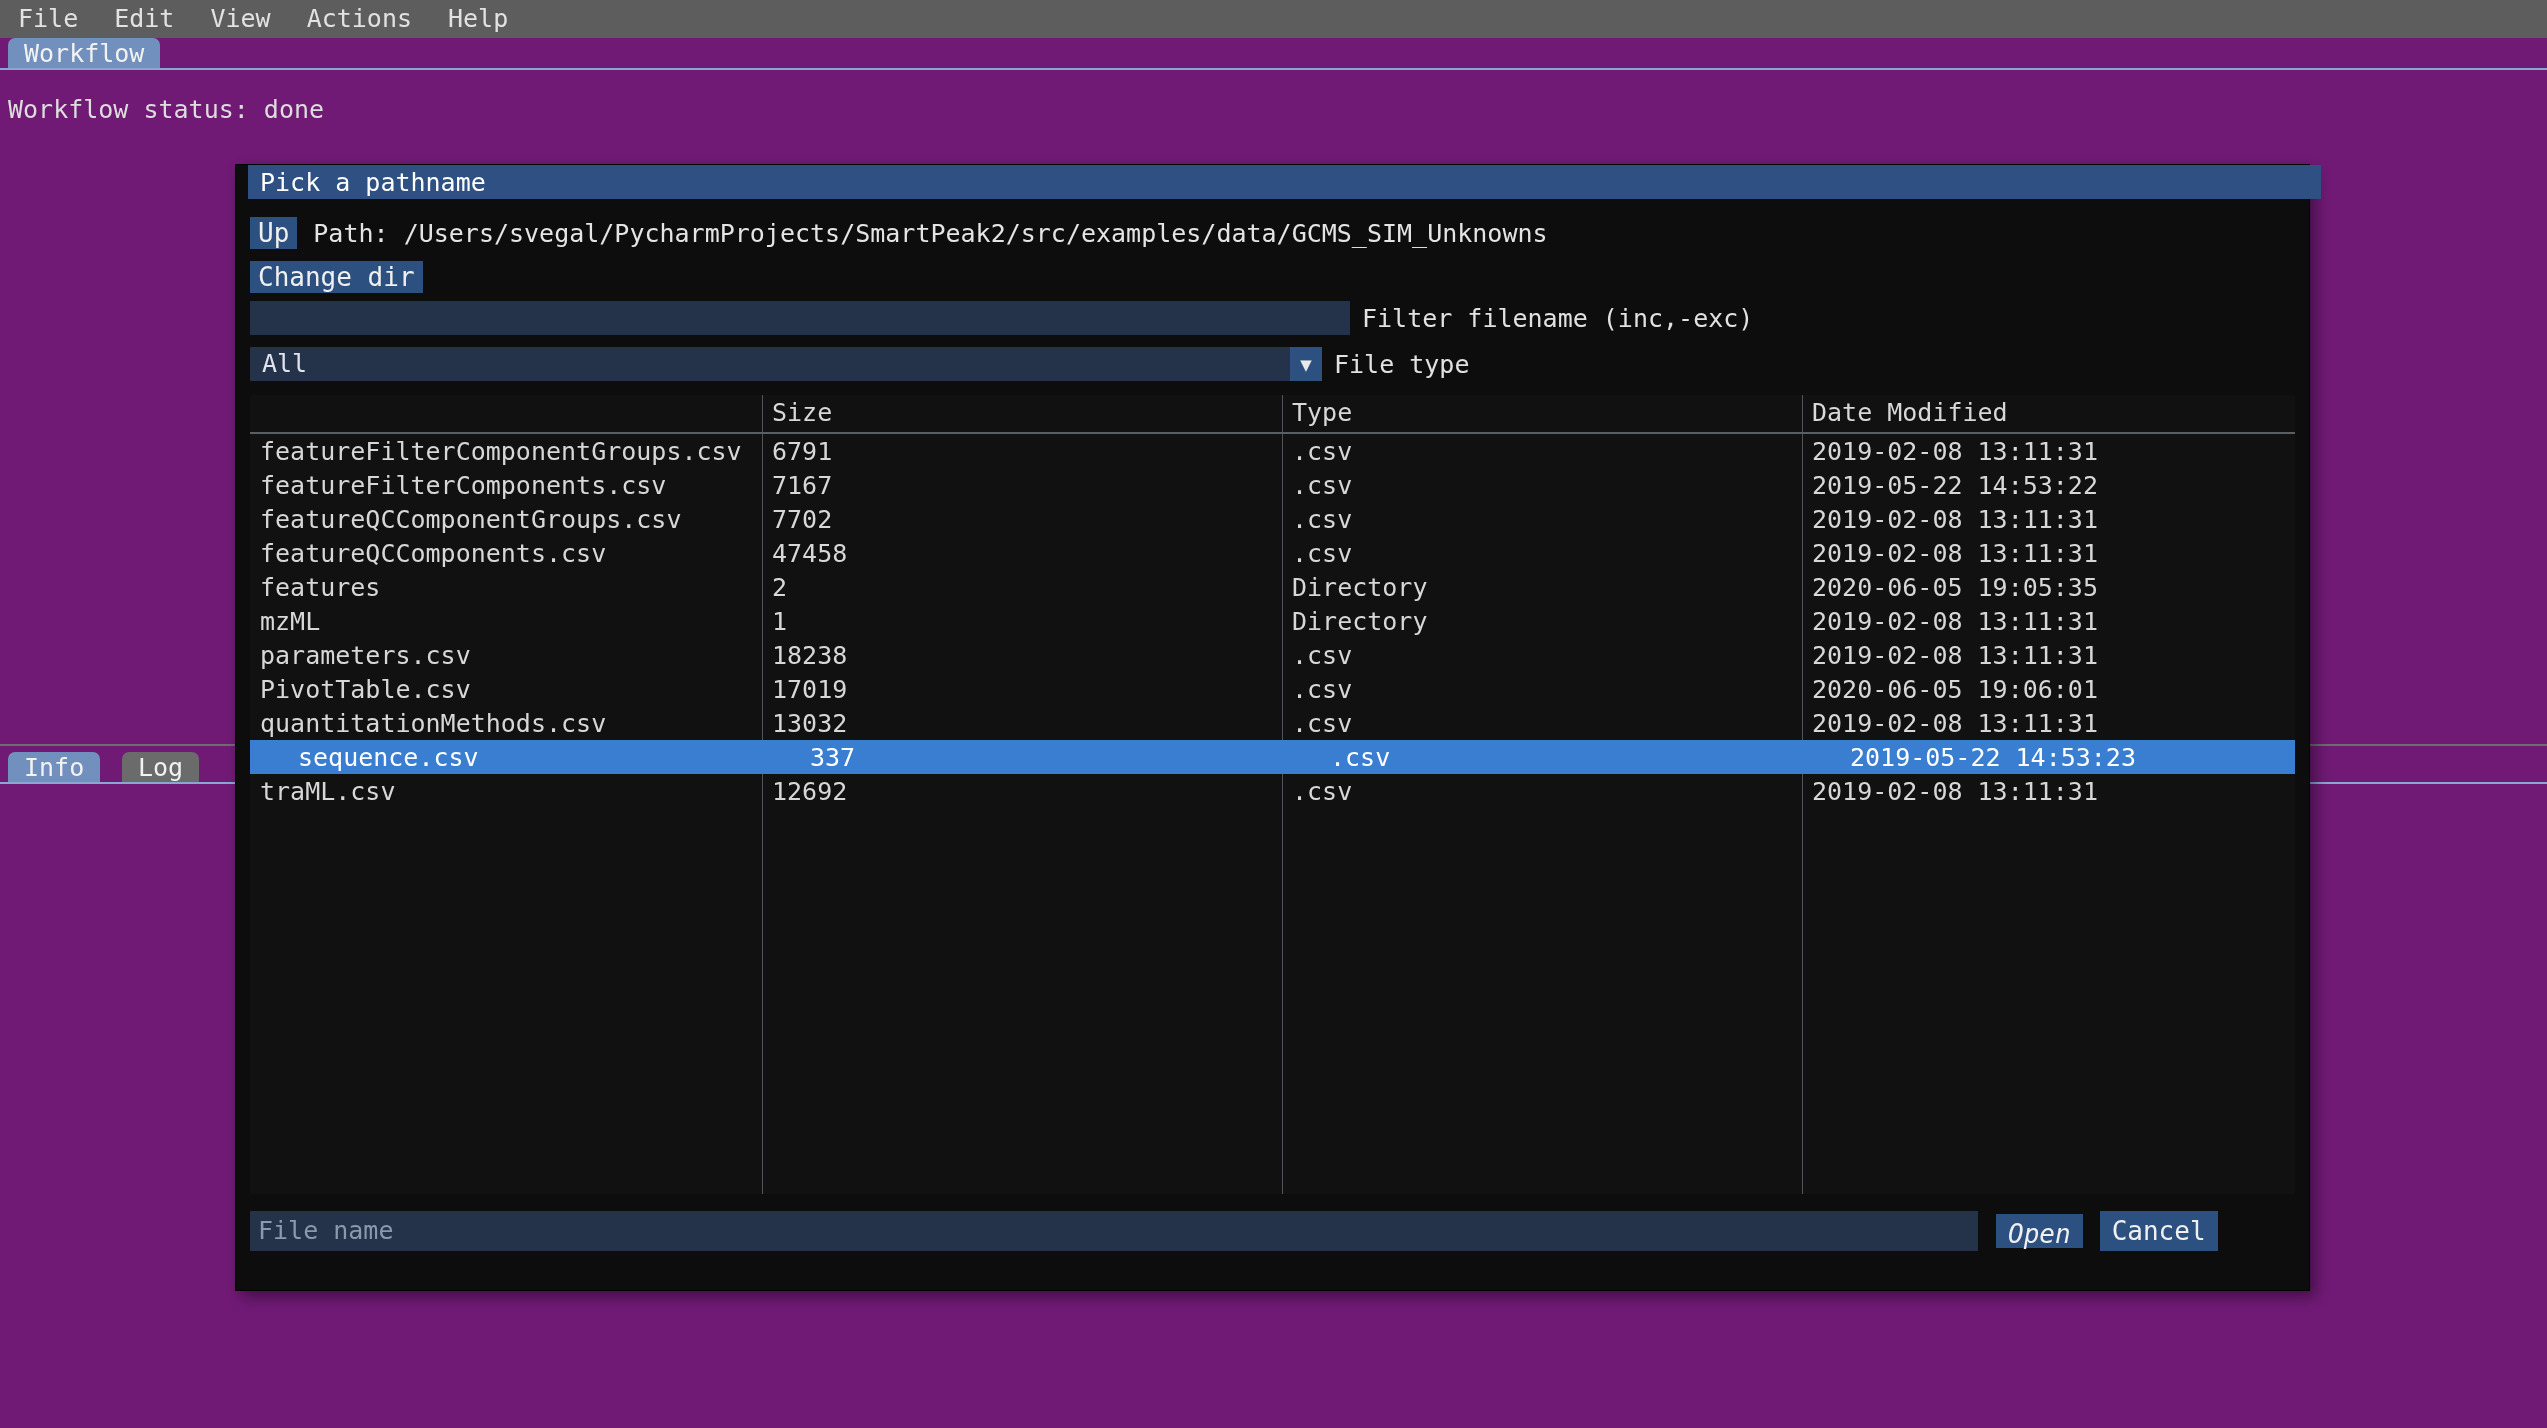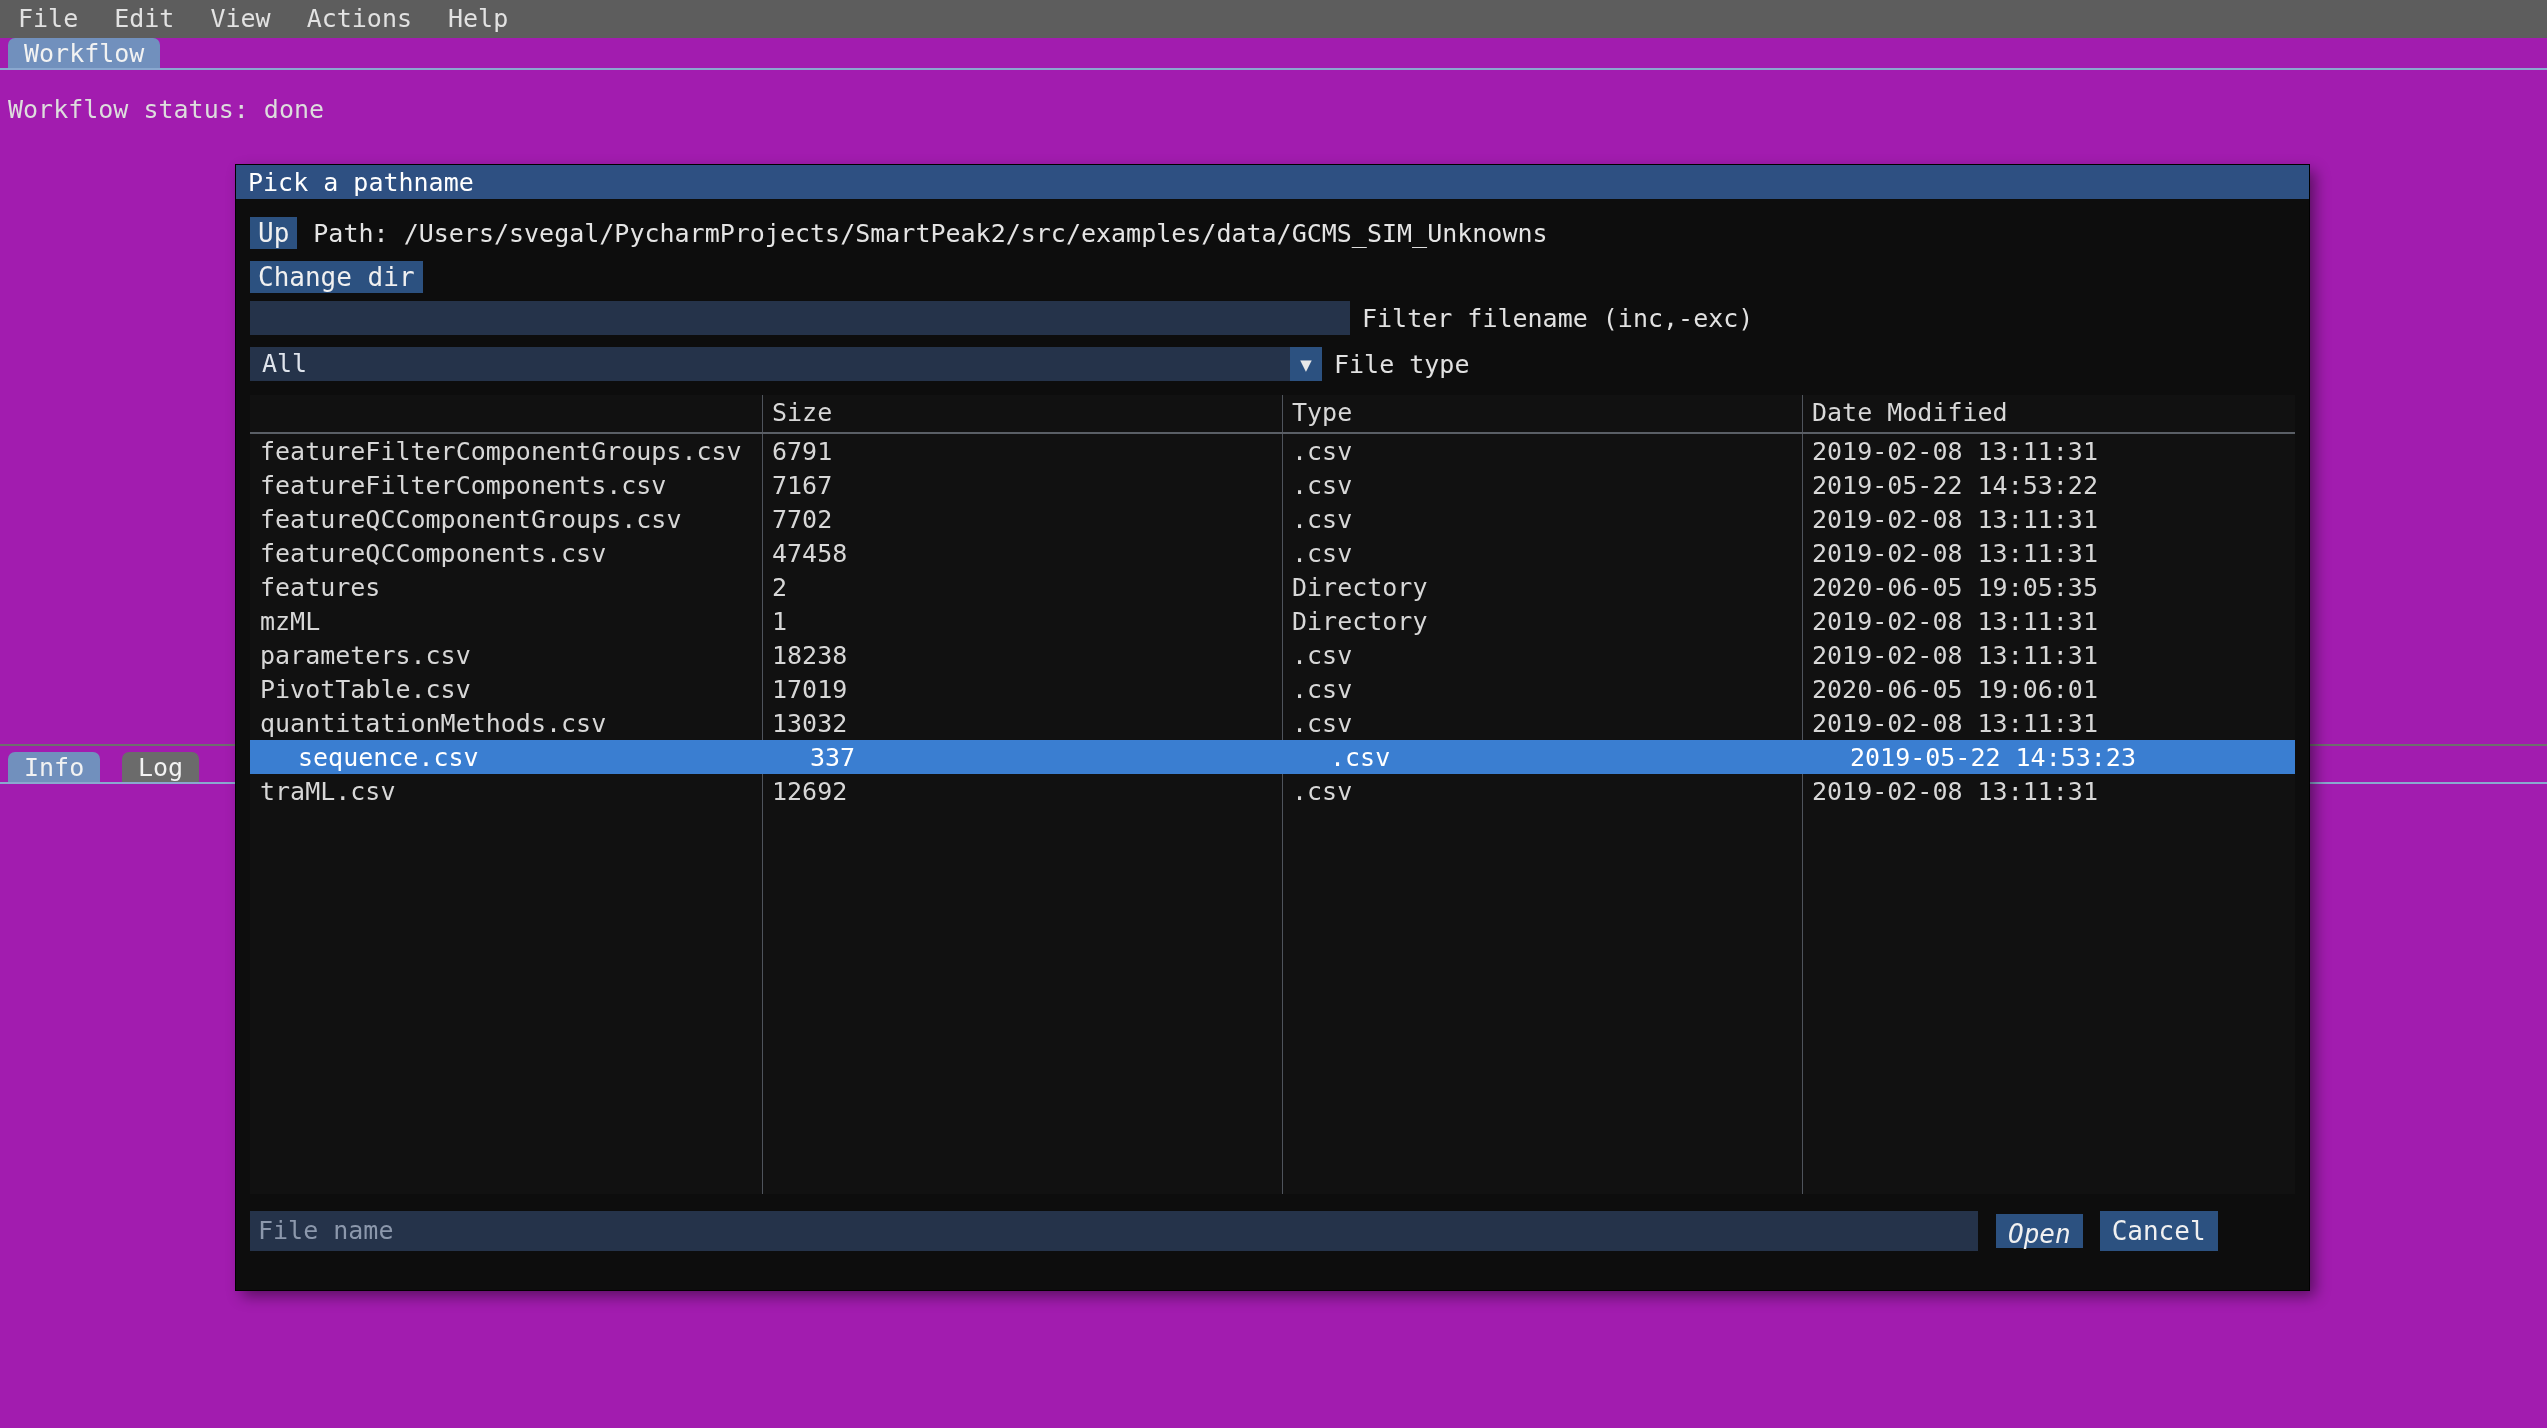--- a/index.html
+++ b/index.html
@@ -15,21 +15,21 @@
     font-family: "DejaVu Sans Mono", "Liberation Mono", monospace;
     font-size: 25px;
     color: #d8d8d8;
     -webkit-font-smoothing: none;
   }
 
   
   #app-root {
     position: absolute;
     inset: 0;
-    background: #a21caf;
+    background: #701a75;
   }
 
   
   #menu-bar {
     position: absolute;
     left: 0; top: 0;
     width: 2547px;
     height: 38px;
     background: #5d5d5d;
     display: flex;
@@ -106,21 +106,21 @@
     position: absolute;
     left: 236px; top: 165px;
     width: 2073px;
     height: 1125px;
     background: #0d0d0d;
     box-shadow: 0 0 0 1px #000, 6px 6px 14px rgba(0,0,0,0.45);
     box-sizing: border-box;
   }
   #dialog-titlebar {
     position: absolute;
-    left: 0; top: 0;
+    left: 12px; top: 0;
     width: 100%;
     height: 34px;
     background: #2e5082;
     color: #ffffff;
     line-height: 35px;
     padding-left: 12px;
     box-sizing: border-box;
     white-space: nowrap;
   }
 

